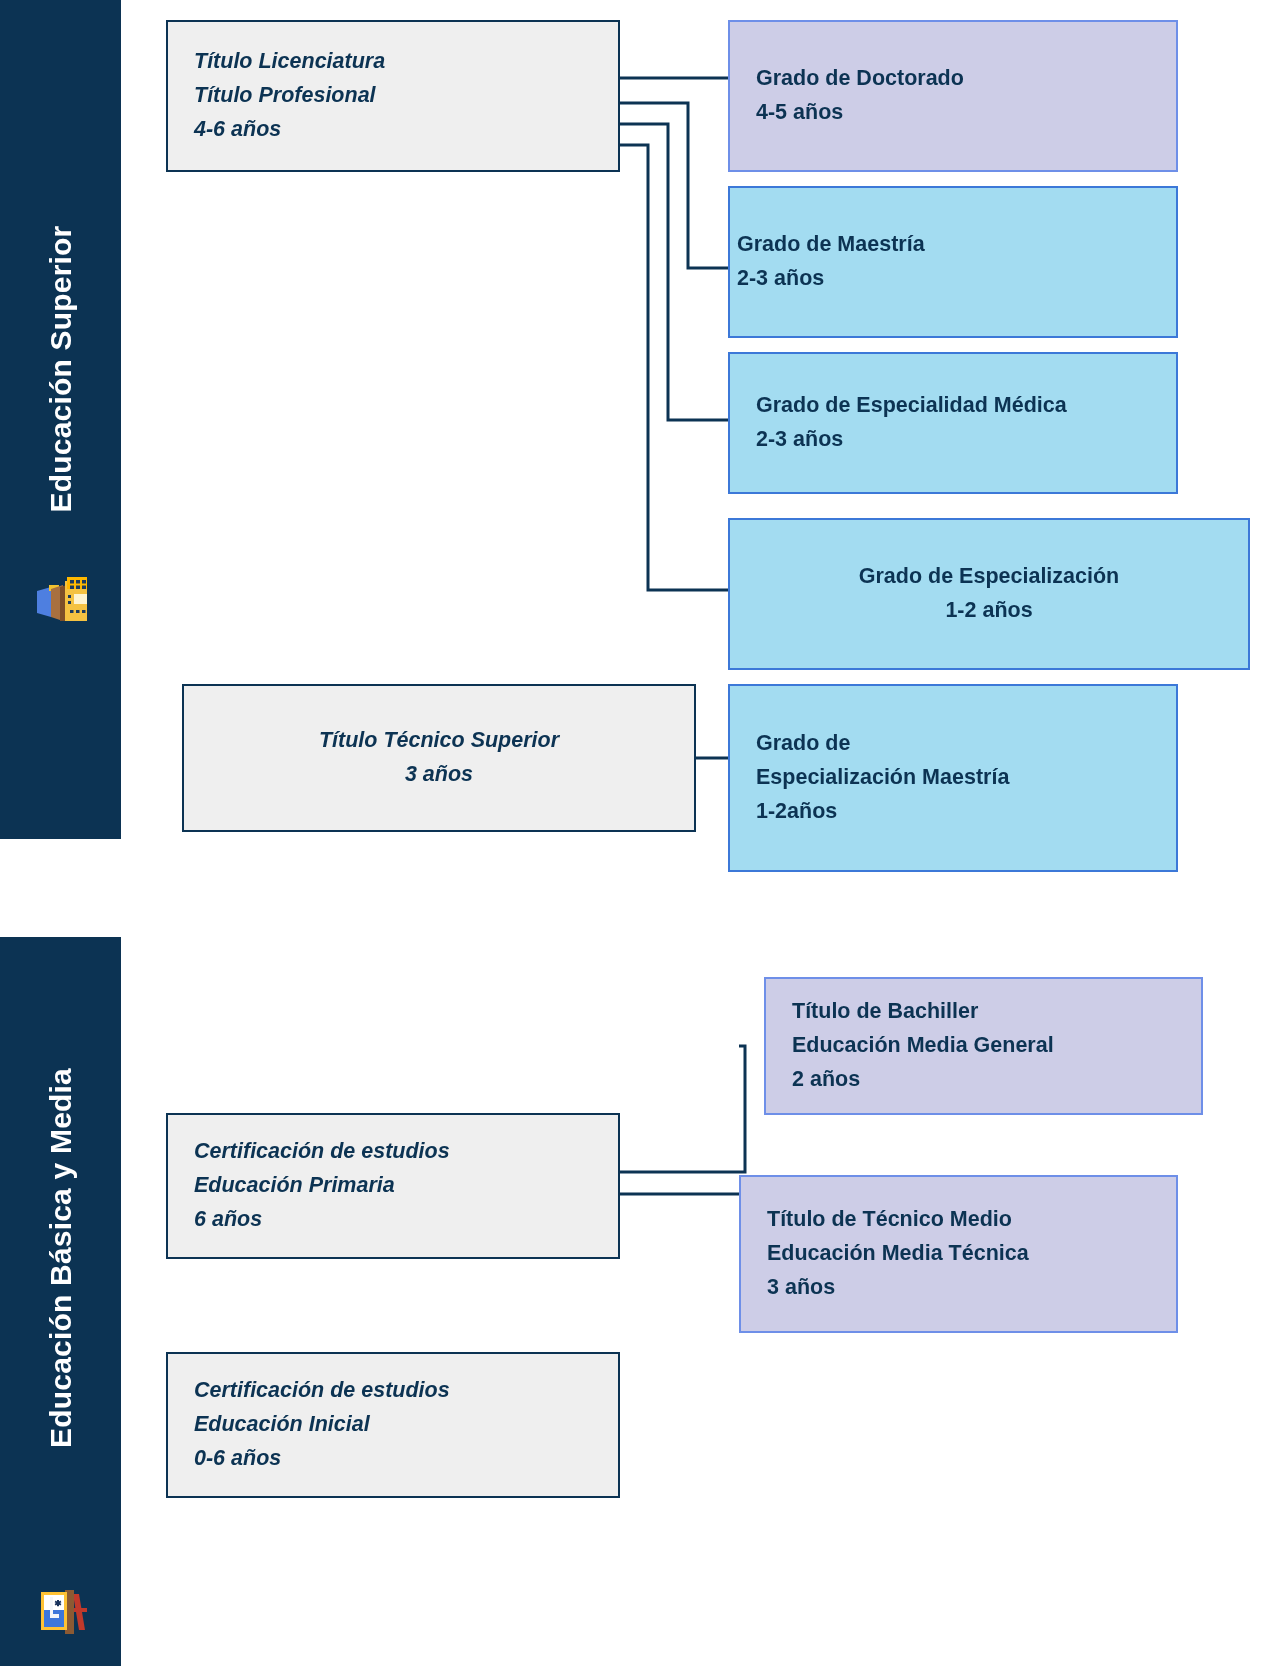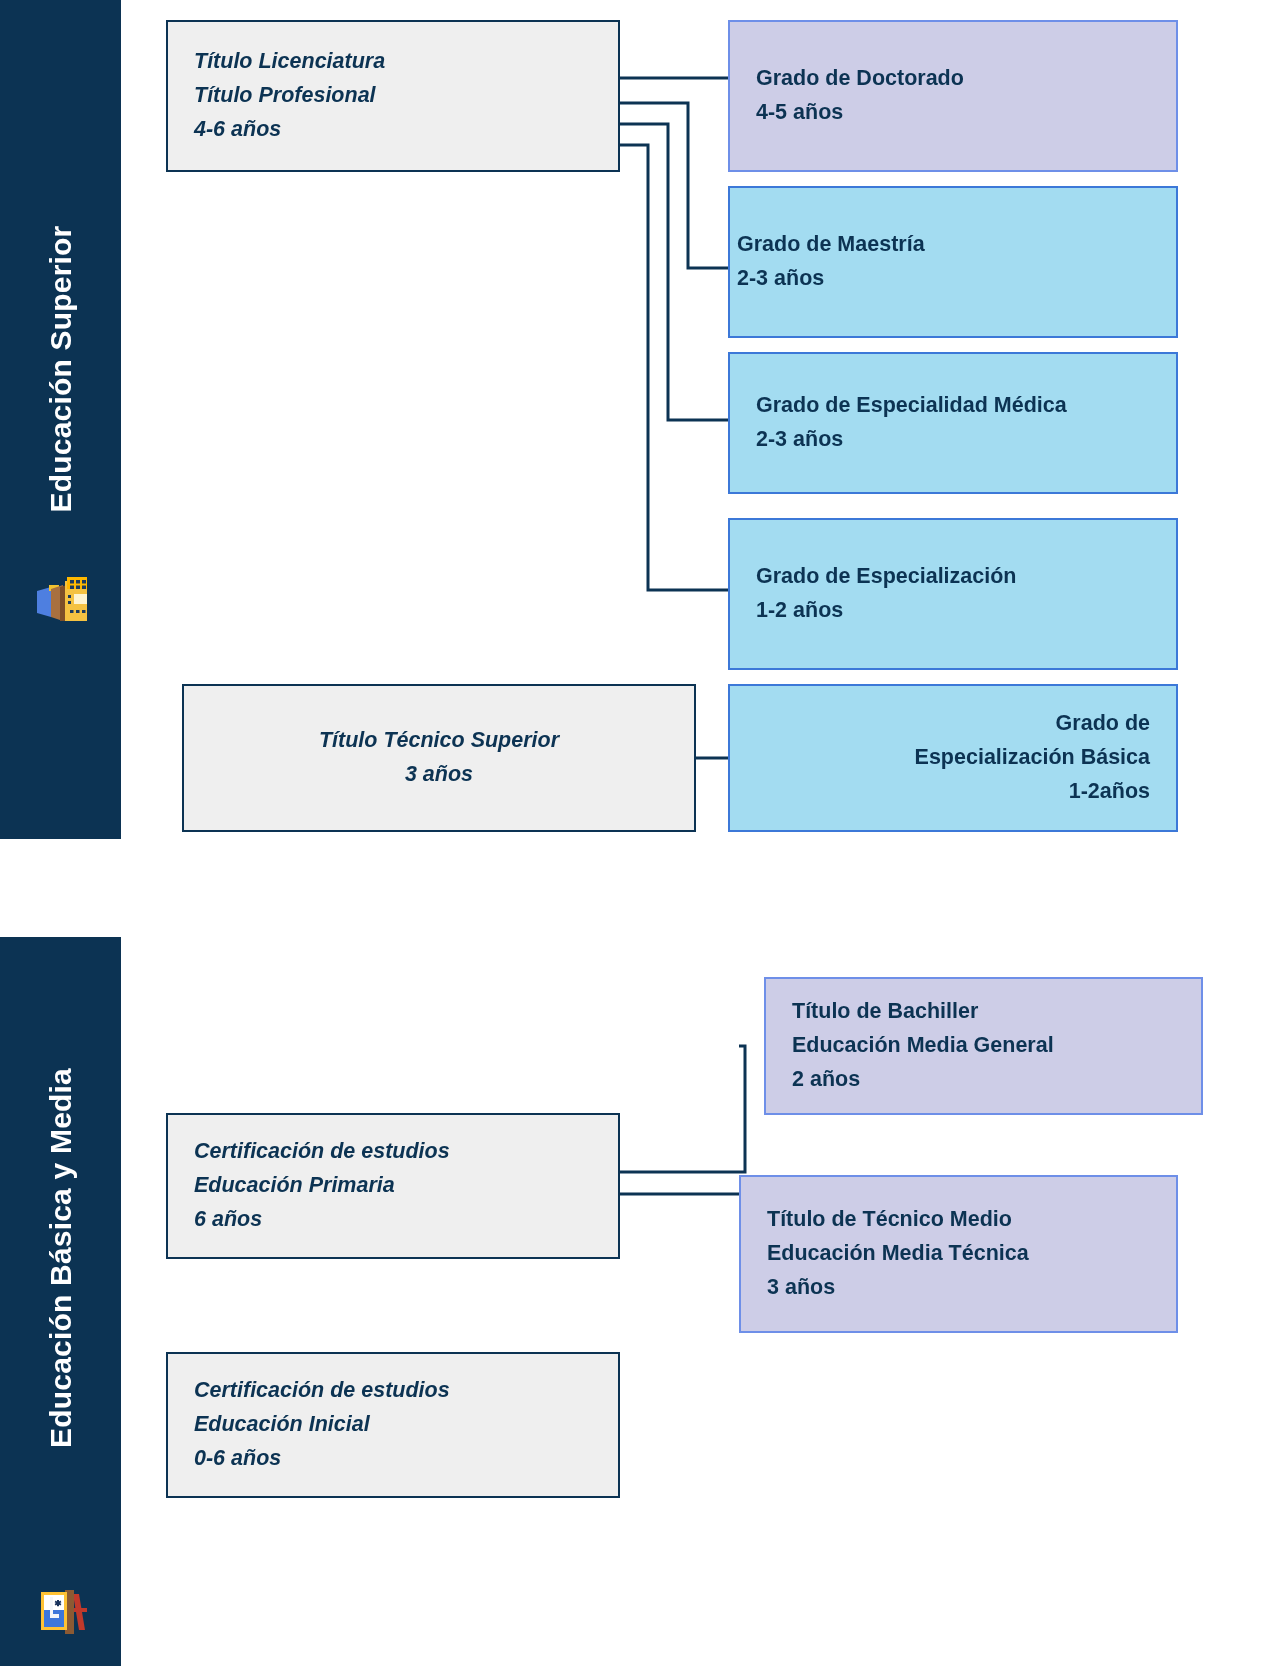--- a/index.html
+++ b/index.html
@@ -178,33 +178,33 @@
   <div class="node blue" style="left:728px; top:186px; width:450px; height:152px;padding-left:7px;">
     <span class="ln">Grado de Maestría</span>
     <span class="ln">2-3 años</span>
   </div>
 
   <div class="node blue" style="left:728px; top:352px; width:450px; height:142px;">
     <span class="ln">Grado de Especialidad Médica</span>
     <span class="ln">2-3 años</span>
   </div>
 
-  <div class="node blue" style="left:728px; top:518px; width:450px; height:152px;">
+  <div class="node blue" style="left:728px; top:518px; width:522px; height:152px;text-align:center;">
     <span class="ln">Grado de Especialización</span>
     <span class="ln">1-2 años</span>
   </div>
 
   <div class="node grey" style="left:182px; top:684px; width:514px; height:148px;text-align:center;">
     <span class="ln">Título Técnico Superior</span>
     <span class="ln">3 años</span>
   </div>
 
-  <div class="node blue" style="left:728px; top:684px; width:450px; height:148px;align-items:flex-end;">
+  <div class="node blue" style="left:728px; top:684px; width:450px; height:188px;">
     <span class="ln">Grado de</span>
-    <span class="ln">Especialización Básica</span>
+    <span class="ln">Especialización Maestría</span>
     <span class="ln">1-2años</span>
   </div>
 
   <div class="node grey" style="left:166px; top:1113px; width:454px; height:146px;">
     <span class="ln">Certificación de estudios</span>
     <span class="ln">Educación Primaria</span>
     <span class="ln">6 años</span>
   </div>
 
   <div class="node lav" style="left:739px; top:977px; width:439px; height:138px;margin-left:25px;">

